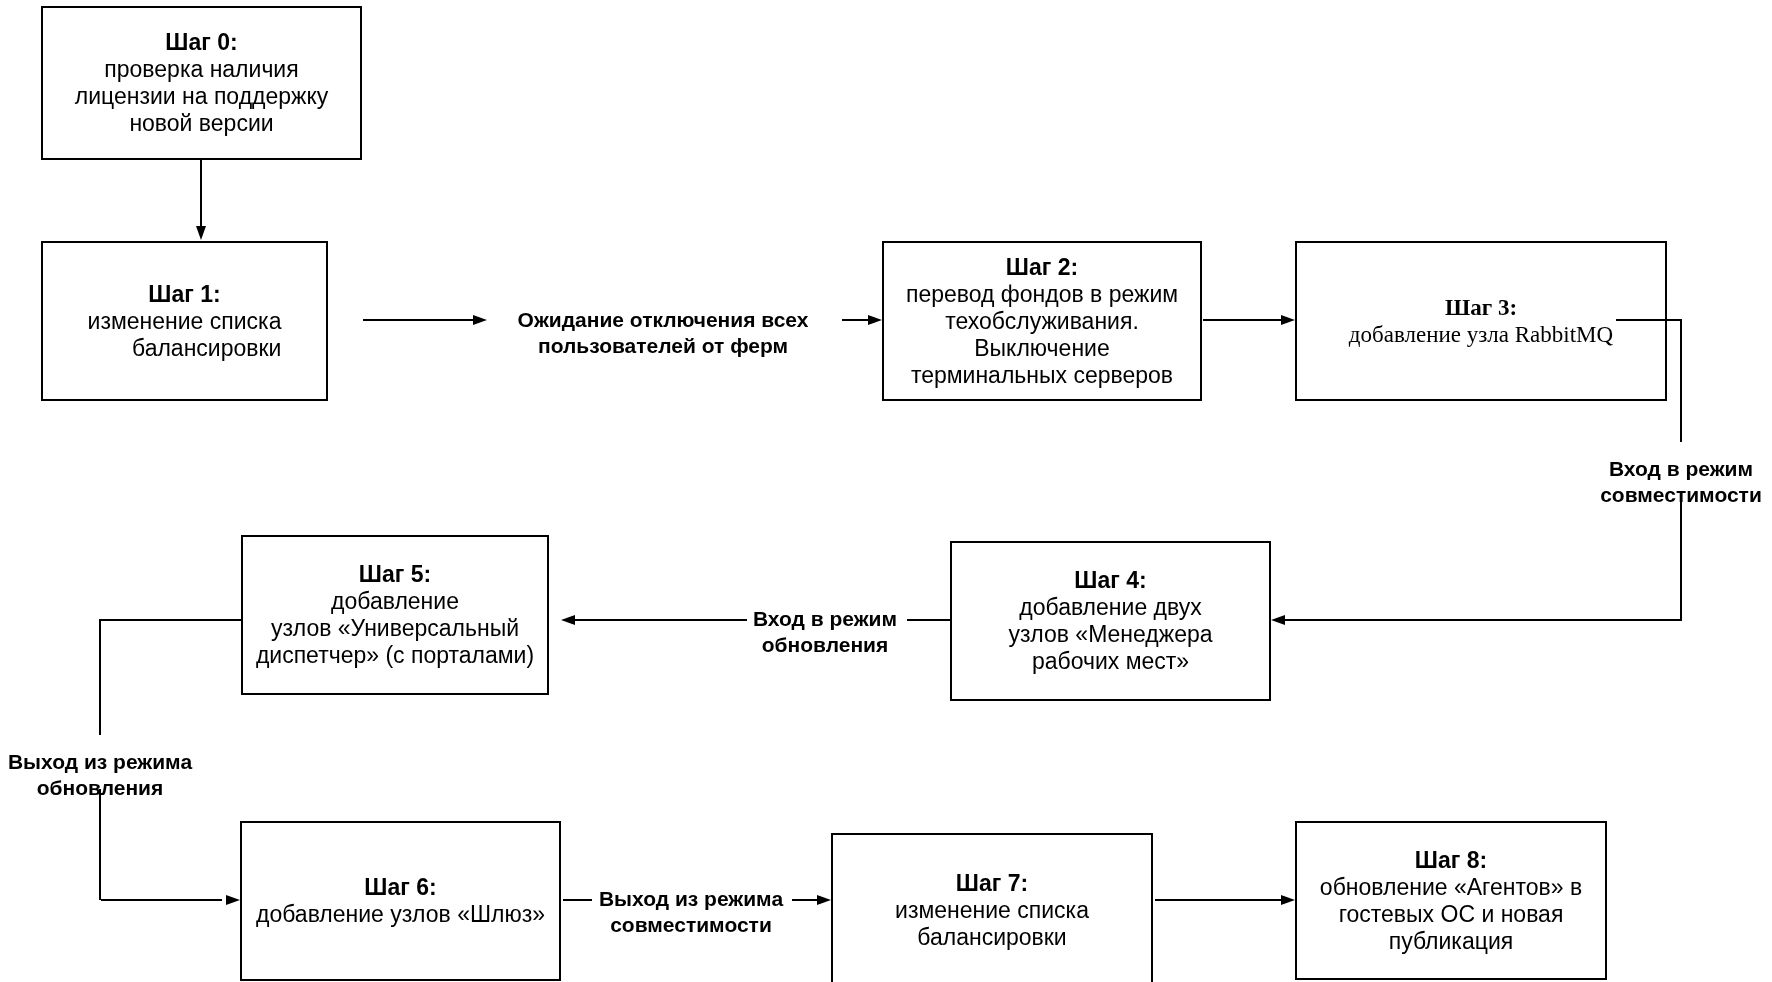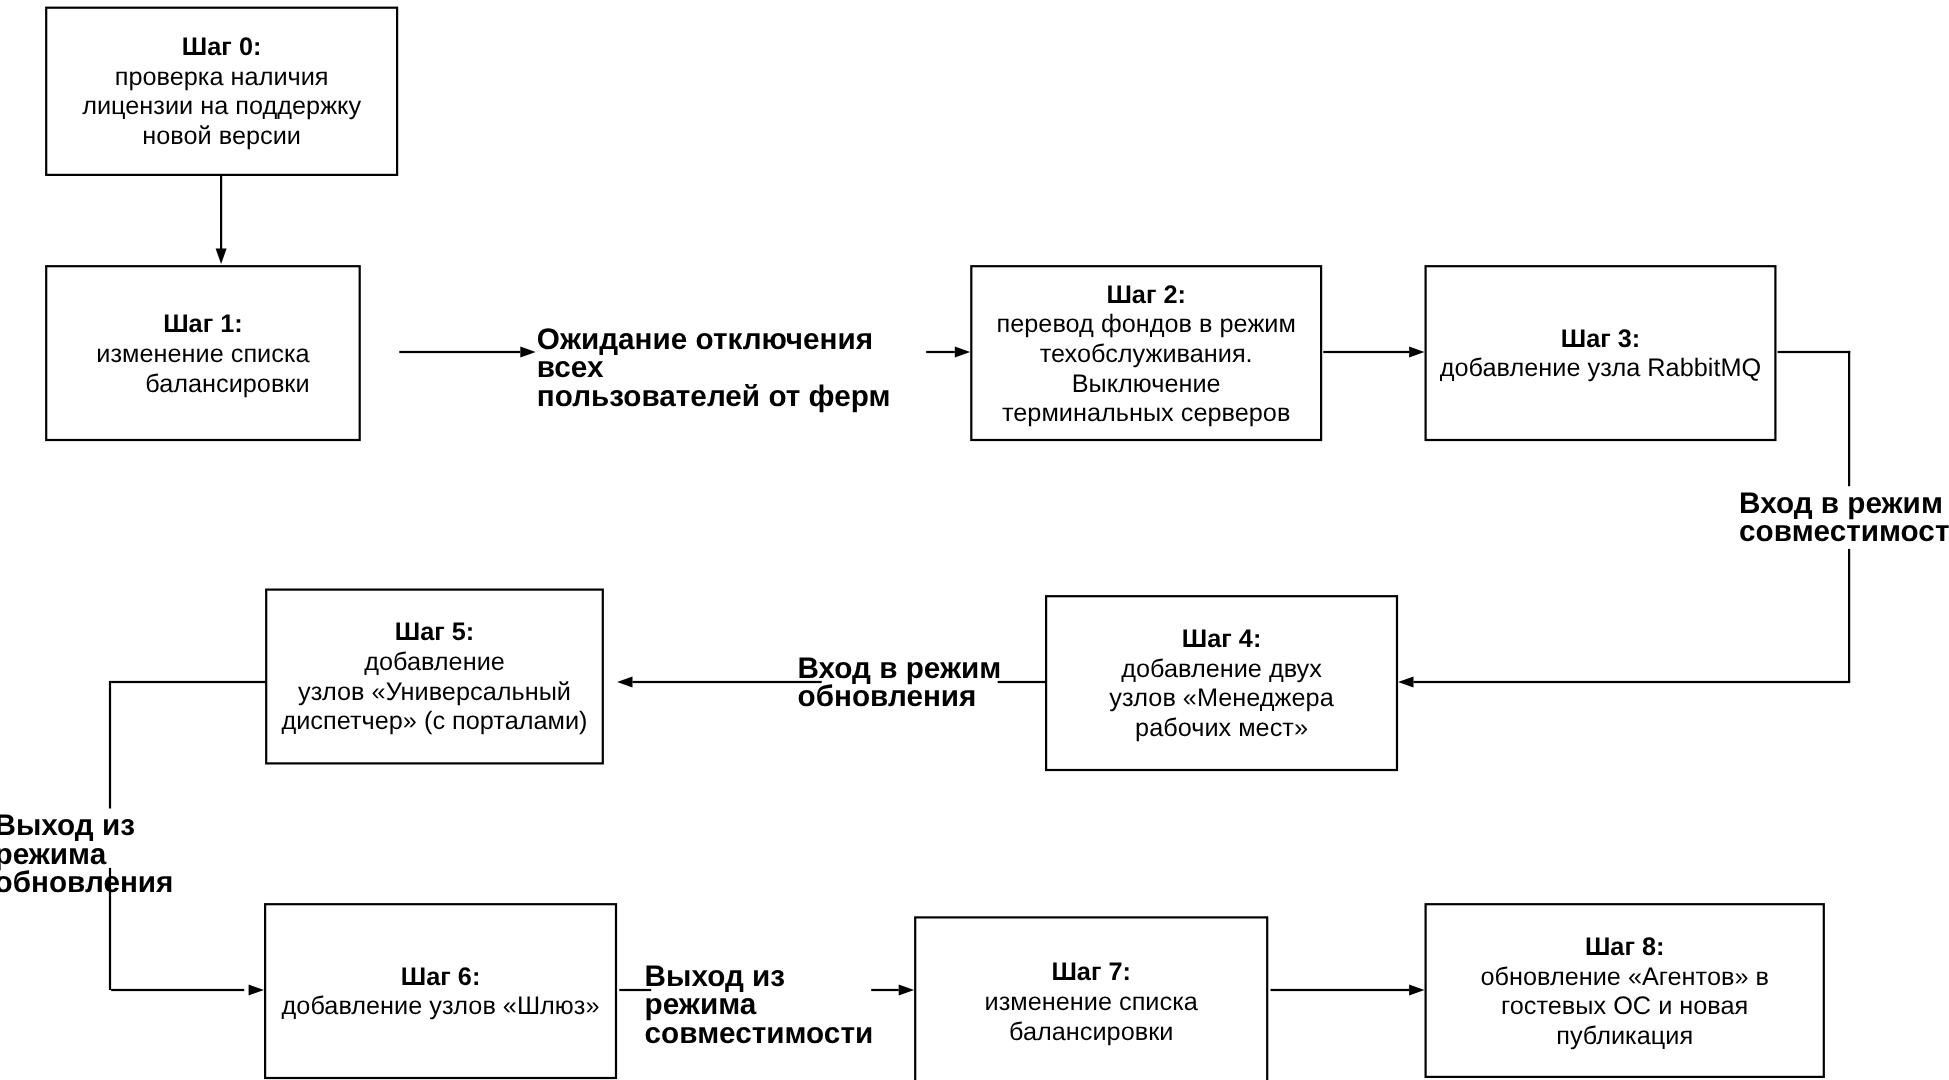--- a/index.html
+++ b/index.html
@@ -29,41 +29,43 @@
     font-size: 23px;
     line-height: 27px;
     padding: 2px 4px;
   }
   .node-title { font-weight: bold; white-space: pre-line; }
   .node-body  { white-space: pre-line; }
 
   .edge-label {
     position: absolute;
     font-weight: bold;
-    font-size: 27px;
+    font-size: 21px;
     line-height: 26px;
+    text-align: center;
     white-space: pre-line;
+    margin-top: 12px;
   }
 
   .line { position: absolute; background: #000000; }
   .arrow { position: absolute; width: 0; height: 0; }
   .arrow.right { border-top: 5px solid transparent; border-bottom: 5px solid transparent; border-left: 14px solid #000000; }
   .arrow.left  { border-top: 5px solid transparent; border-bottom: 5px solid transparent; border-right: 14px solid #000000; }
   .arrow.down  { border-left: 5px solid transparent; border-right: 5px solid transparent; border-top: 14px solid #000000; }
 
   
   .n0 { left: 41px;   top: 6px;   width: 321px; height: 154px; }
   .n1 { left: 41px;   top: 241px; width: 287px; height: 160px; text-align: right; }
   .n2 { left: 882px;  top: 241px; width: 320px; height: 160px; text-align: center; }
-  .n3 { left: 1295px; top: 241px; width: 320px; height: 160px; }
+  .n3 { left: 1295px; top: 241px; width: 372px; height: 160px; font-family: Liberation Serif, serif; }
   .n4 { left: 950px;  top: 541px; width: 321px; height: 160px; }
   .n5 { left: 241px;  top: 535px; width: 308px; height: 160px; }
   .n6 { left: 240px;  top: 821px; width: 321px; height: 160px; }
   .n7 { left: 831px;  top: 821px; width: 322px; height: 155px; margin-top: 12px; }
-  .n8 { left: 1295px; top: 821px; width: 364px; height: 159px; justify-content: center; }
+  .n8 { left: 1295px; top: 821px; width: 312px; height: 159px; justify-content: center; }
 
   
   .l-wait         { left: 488px;  top: 295px; width: 350px; }
   .l-enter-compat { left: 1581px; top: 444px; width: 200px; }
   .l-enter-update { left: 725px;  top: 594px; width: 200px; }
   .l-exit-update  { left: -5px;   top: 737px; width: 210px; }
   .l-exit-compat  { left: 586px;  top: 874px; width: 210px; }
 
   
   .e-a1  { left: 200px;  top: 160px; width: 2px;   height: 68px; }

